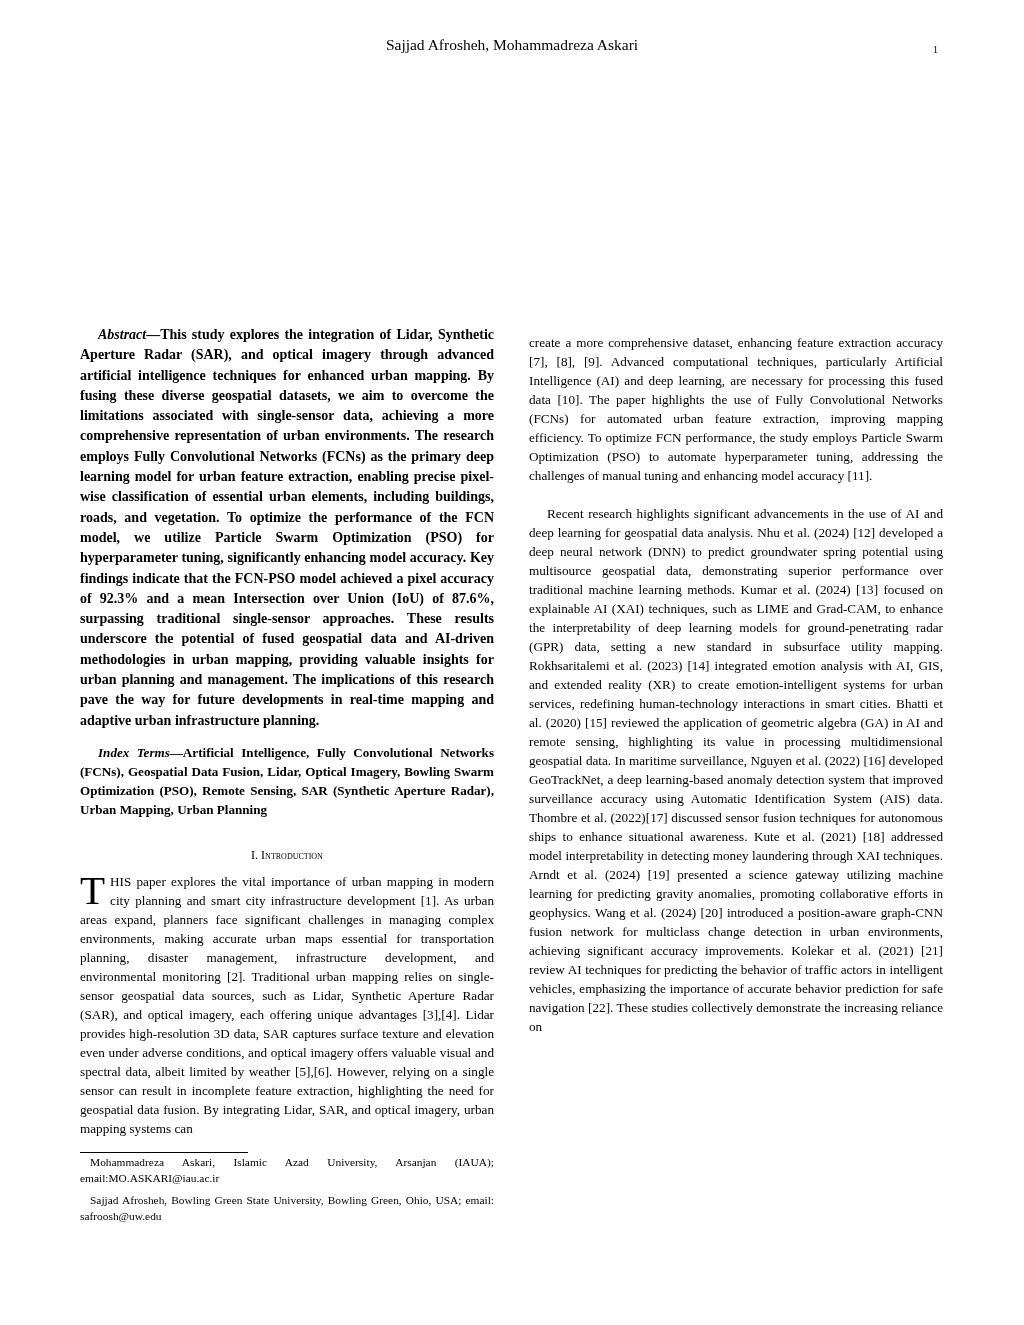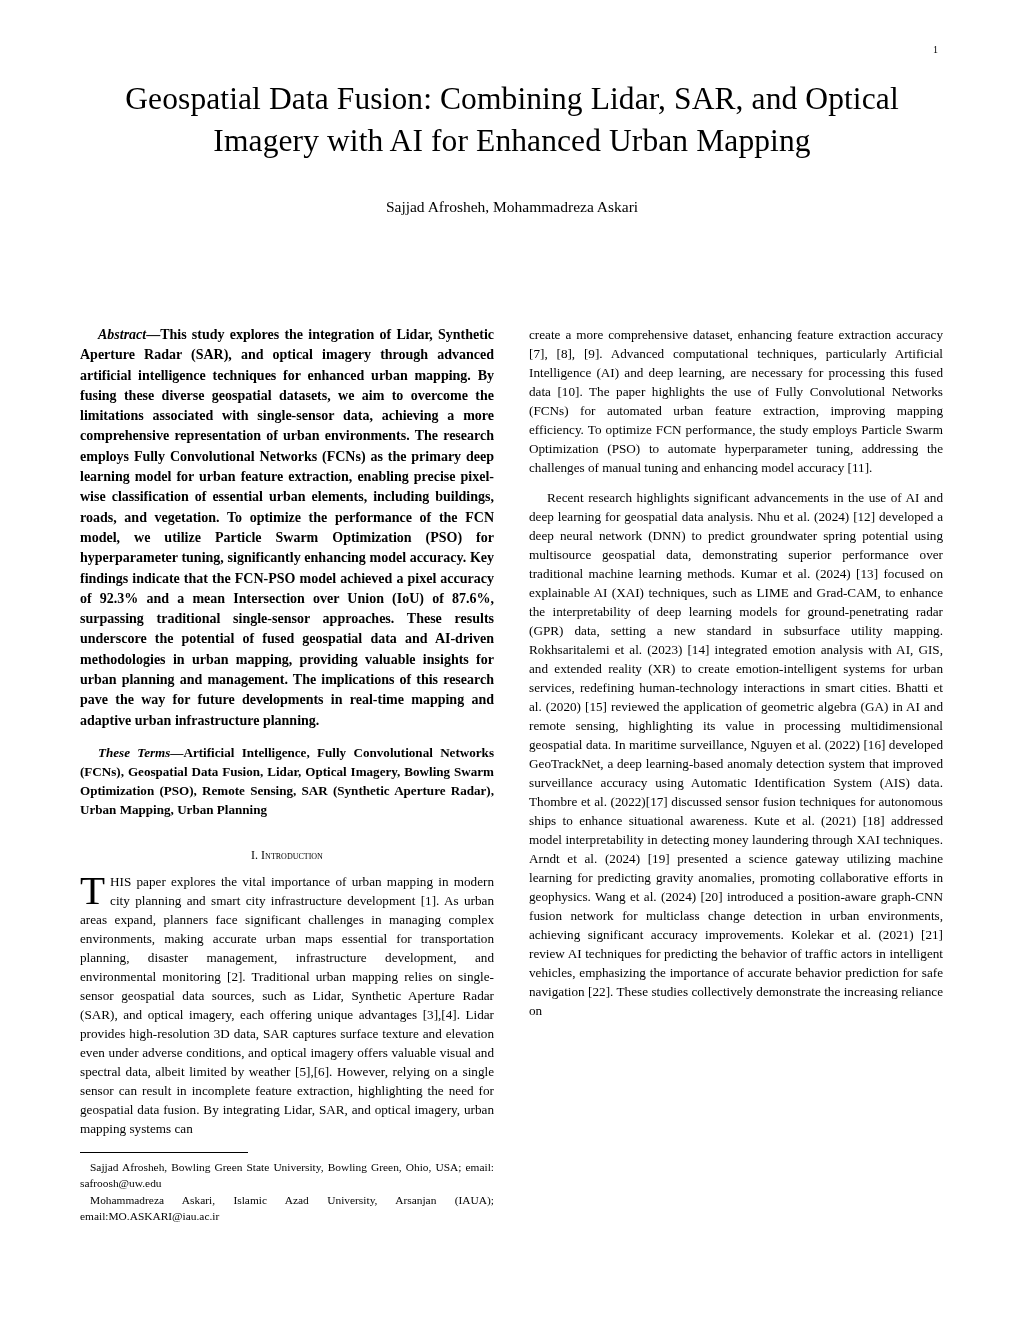--- a/index.html
+++ b/index.html
@@ -98,21 +98,21 @@
   }
   .dropcap {
     float: left;
     font-size: 41px;
     line-height: 0.82;
     padding: 2px 5px 0 0;
     font-family: "Liberation Serif", serif;
   }
   .body-para {
     text-indent: 18px;
-    margin-top: 0;
+    margin-top: 8px;
     font-family: Liberation Serif, serif;
   }
   .body-para.first {
     text-indent: 0;
   }
   .gap {
     height: 11px;
   }
   .footnote-rule {
     margin-top: 14px;
@@ -131,43 +131,42 @@
     margin-top: 2px;
   }
 </style>
 </head>
 <body>
 
 <div class="page">
 
   <div class="page-number">1</div>
 
-  <h1 class="title">Geospatial Data Fusion: Combining Lidar, SAR, and Optical Imagery with AI for Enhanced Urban Mapping</h1>
 
   <div class="authors">Sajjad Afrosheh, Mohammadreza Askari</div>
 
   <div class="columns">
 
     <div class="col">
 
       <p class="abstract"><span class="ital">Abstract</span><span>—</span><span>This study explores the integration of Lidar, Synthetic Aperture Radar (SAR), and optical imagery through advanced artificial intelligence techniques for enhanced urban mapping. By fusing these diverse geospatial datasets, we aim to overcome the limitations associated with single-sensor data, achieving a more comprehensive representation of urban environments. The research employs Fully Convolutional Networks (FCNs) as the primary deep learning model for urban feature extraction, enabling precise pixel-wise classification of essential urban elements, including buildings, roads, and vegetation. To optimize the performance of the FCN model, we utilize Particle Swarm Optimization (PSO) for hyperparameter tuning, significantly enhancing model accuracy. Key findings indicate that the FCN-PSO model achieved a pixel accuracy of 92.3% and a mean Intersection over Union (IoU) of 87.6%, surpassing traditional single-sensor approaches. These results underscore the potential of fused geospatial data and AI-driven methodologies in urban mapping, providing valuable insights for urban planning and management. The implications of this research pave the way for future developments in real-time mapping and adaptive urban infrastructure planning.</span></p>
 
-      <p class="indexterms"><span class="ital">These Terms</span><span>—</span><span>Artificial Intelligence, Fully Convolutional Networks (FCNs), Geospatial Data Fusion, Lidar, Optical Imagery, Bowling Swarm Optimization (PSO), Remote Sensing, SAR (Synthetic Aperture Radar), Urban Mapping, Urban Planning</span></p>
+      <p class="indexterms"><span class="ital">Index Terms</span><span>—</span><span>Artificial Intelligence, Fully Convolutional Networks (FCNs), Geospatial Data Fusion, Lidar, Optical Imagery, Bowling Swarm Optimization (PSO), Remote Sensing, SAR (Synthetic Aperture Radar), Urban Mapping, Urban Planning</span></p>
 
       <div class="sec-head">
         <span>I.</span>
         <span>Introduction</span>
       </div>
 
       <p class="dropcap-para"><span class="dropcap">T</span><span>HIS paper explores the vital importance of urban mapping in modern city planning and smart city infrastructure development [1]. As urban areas expand, planners face significant challenges in managing complex environments, making accurate urban maps essential for transportation planning, disaster management, infrastructure development, and environmental monitoring [2]. Traditional urban mapping relies on single-sensor geospatial data sources, such as Lidar, Synthetic Aperture Radar (SAR), and optical imagery, each offering unique advantages [3],[4]. Lidar provides high-resolution 3D data, SAR captures surface texture and elevation even under adverse conditions, and optical imagery offers valuable visual and spectral data, albeit limited by weather [5],[6]. However, relying on a single sensor can result in incomplete feature extraction, highlighting the need for geospatial data fusion. By integrating Lidar, SAR, and optical imagery, urban mapping systems can</span></p>
 
       <div class="footnote-rule"></div>
 
+      <p class="footnote second">Mohammadreza Askari, Islamic Azad University, Arsanjan (IAUA); email:MO.ASKARI@iau.ac.ir</p>
       <p class="footnote">Sajjad Afrosheh, Bowling Green State University, Bowling Green, Ohio, USA; email: safroosh@uw.edu</p>
-      <p class="footnote second">Mohammadreza Askari, Islamic Azad University, Arsanjan (IAUA); email:MO.ASKARI@iau.ac.ir</p>
 
     </div>
 
     <div class="col">
 
       <p class="body-para first">create a more comprehensive dataset, enhancing feature extraction accuracy [7], [8], [9]. Advanced computational techniques, particularly Artificial Intelligence (AI) and deep learning, are necessary for processing this fused data [10]. The paper highlights the use of Fully Convolutional Networks (FCNs) for automated urban feature extraction, improving mapping efficiency. To optimize FCN performance, the study employs Particle Swarm Optimization (PSO) to automate hyperparameter tuning, addressing the challenges of manual tuning and enhancing model accuracy [11].</p>
 
       <div class="gap"></div>
 
       <p class="body-para">Recent research highlights significant advancements in the use of AI and deep learning for geospatial data analysis. Nhu et al. (2024) [12] developed a deep neural network (DNN) to predict groundwater spring potential using multisource geospatial data, demonstrating superior performance over traditional machine learning methods. Kumar et al. (2024) [13] focused on explainable AI (XAI) techniques, such as LIME and Grad-CAM, to enhance the interpretability of deep learning models for ground-penetrating radar (GPR) data, setting a new standard in subsurface utility mapping. Rokhsaritalemi et al. (2023) [14] integrated emotion analysis with AI, GIS, and extended reality (XR) to create emotion-intelligent systems for urban services, redefining human-technology interactions in smart cities. Bhatti et al. (2020) [15] reviewed the application of geometric algebra (GA) in AI and remote sensing, highlighting its value in processing multidimensional geospatial data. In maritime surveillance, Nguyen et al. (2022) [16] developed GeoTrackNet, a deep learning-based anomaly detection system that improved surveillance accuracy using Automatic Identification System (AIS) data. Thombre et al. (2022)[17] discussed sensor fusion techniques for autonomous ships to enhance situational awareness. Kute et al. (2021) [18] addressed model interpretability in detecting money laundering through XAI techniques. Arndt et al. (2024) [19] presented a science gateway utilizing machine learning for predicting gravity anomalies, promoting collaborative efforts in geophysics. Wang et al. (2024) [20] introduced a position-aware graph-CNN fusion network for multiclass change detection in urban environments, achieving significant accuracy improvements. Kolekar et al. (2021) [21] review AI techniques for predicting the behavior of traffic actors in intelligent vehicles, emphasizing the importance of accurate behavior prediction for safe navigation [22]. These studies collectively demonstrate the increasing reliance on</p>

